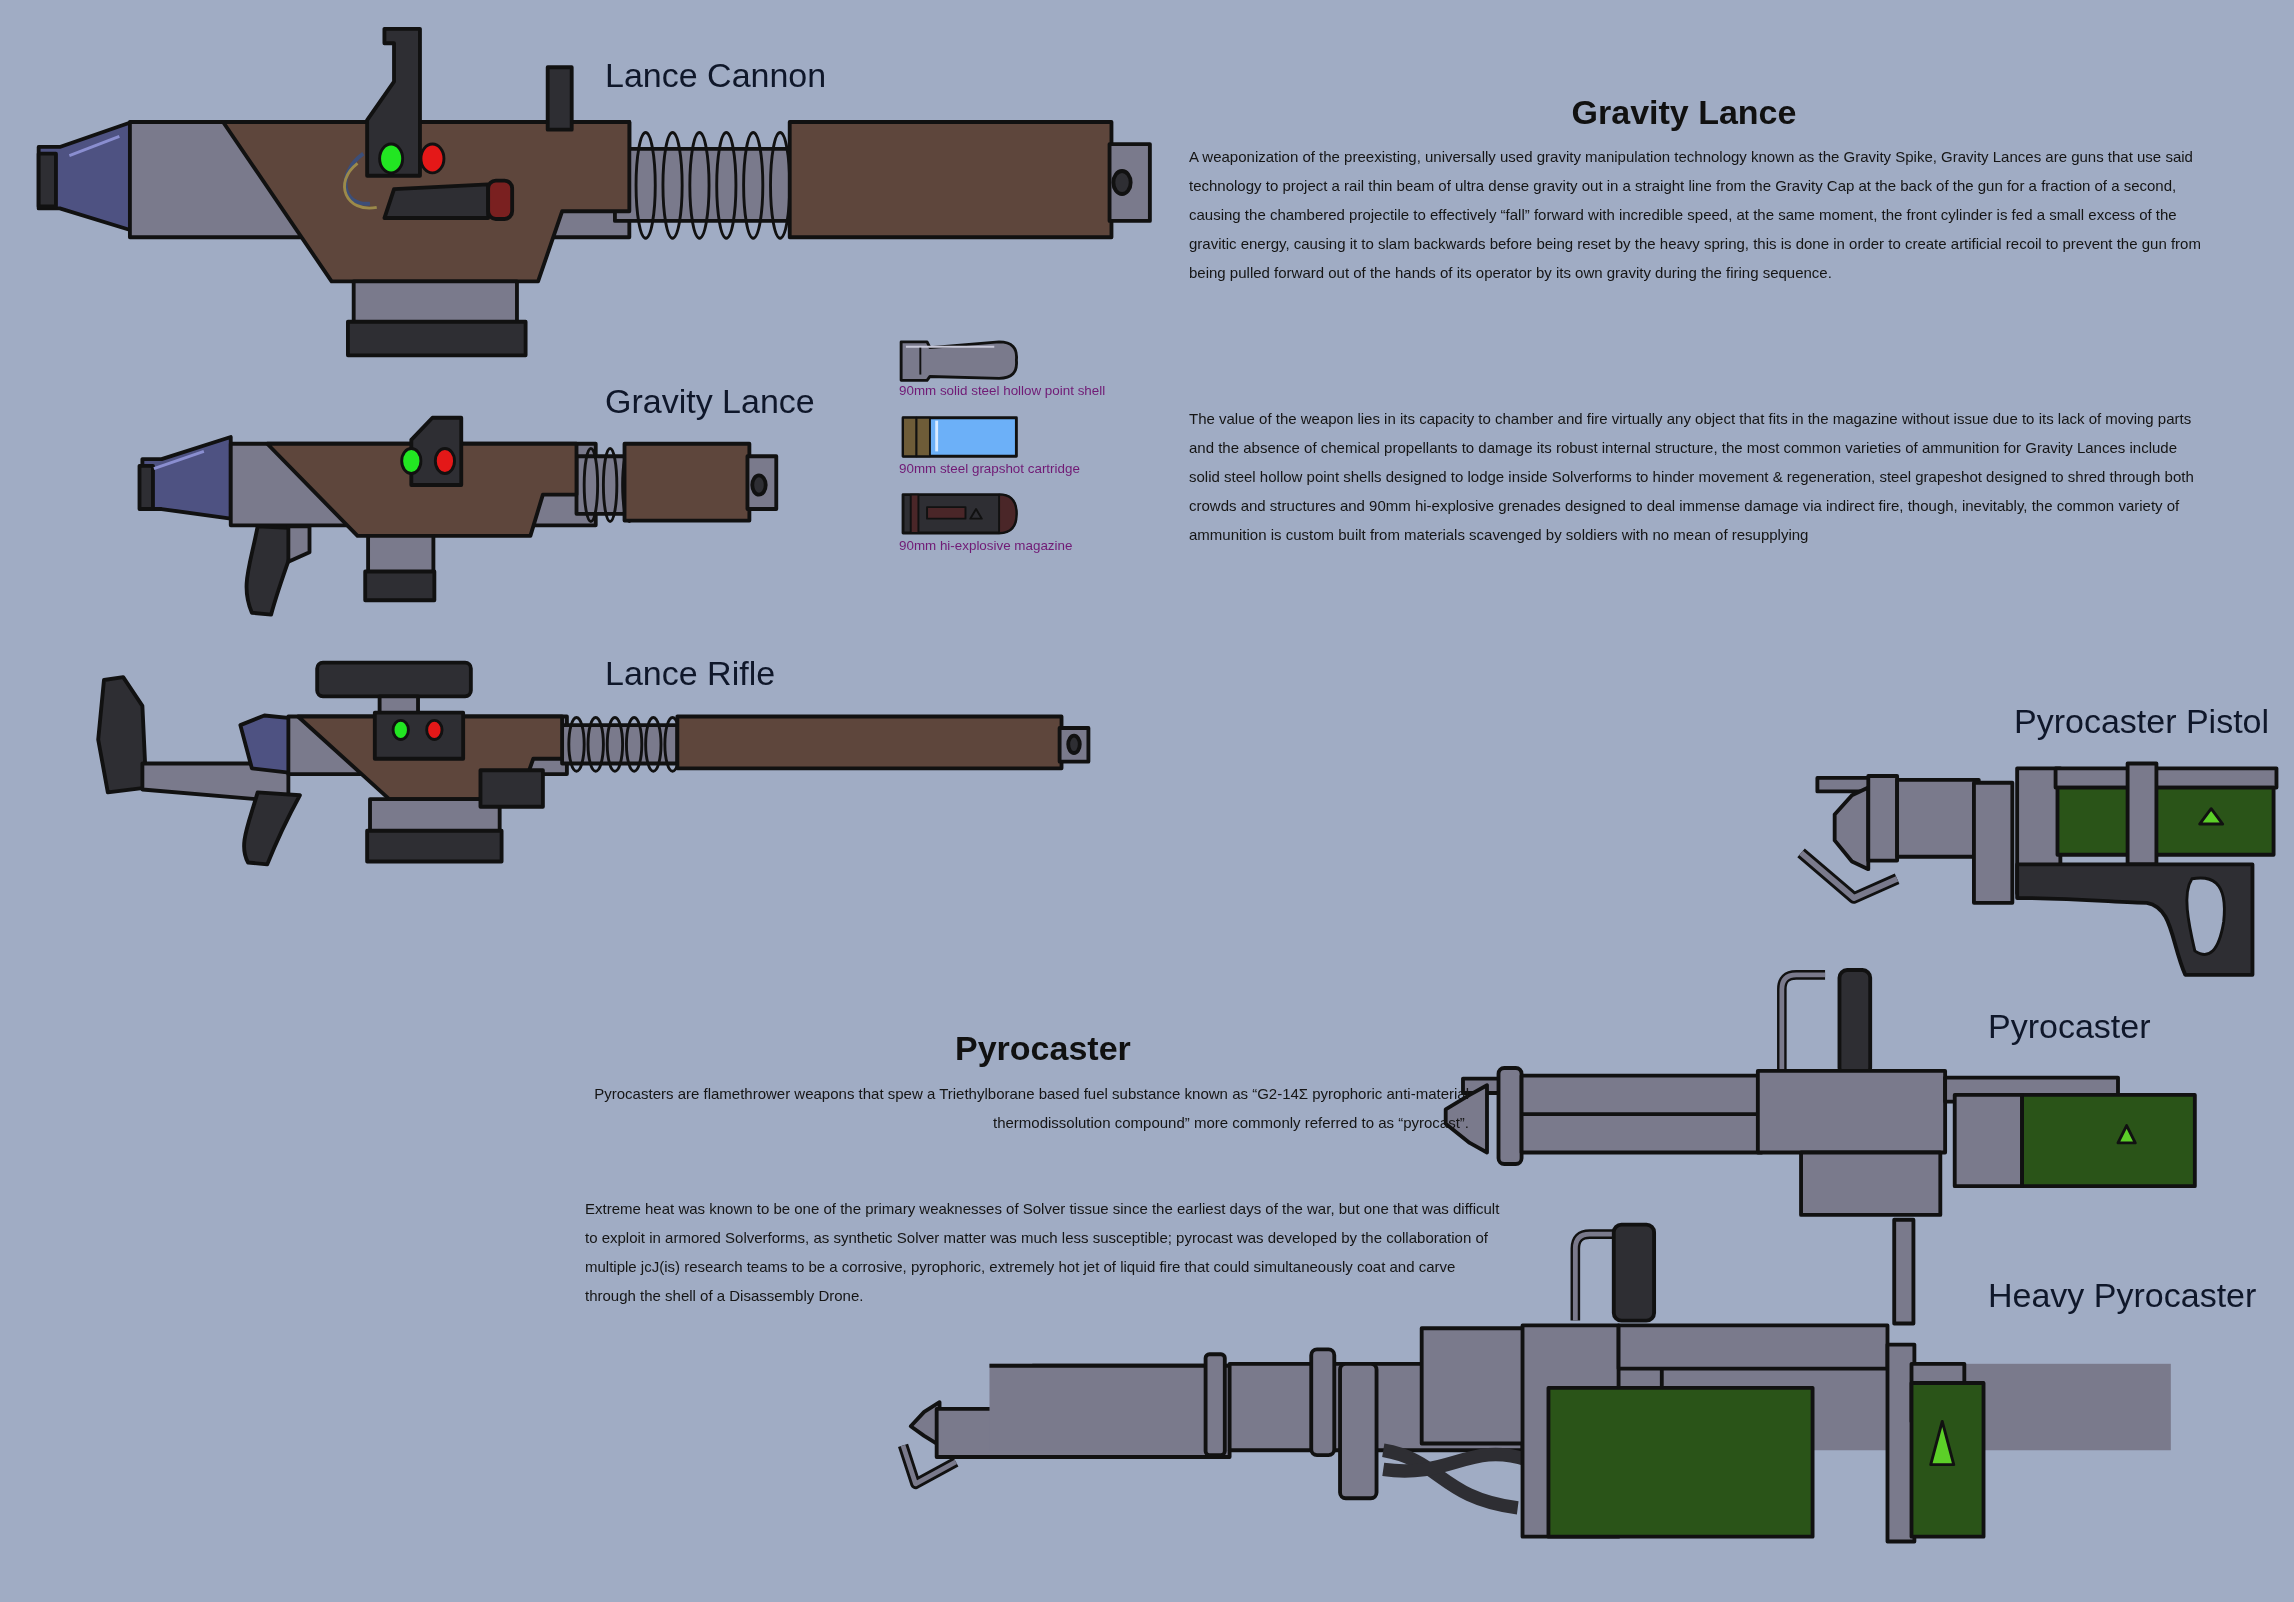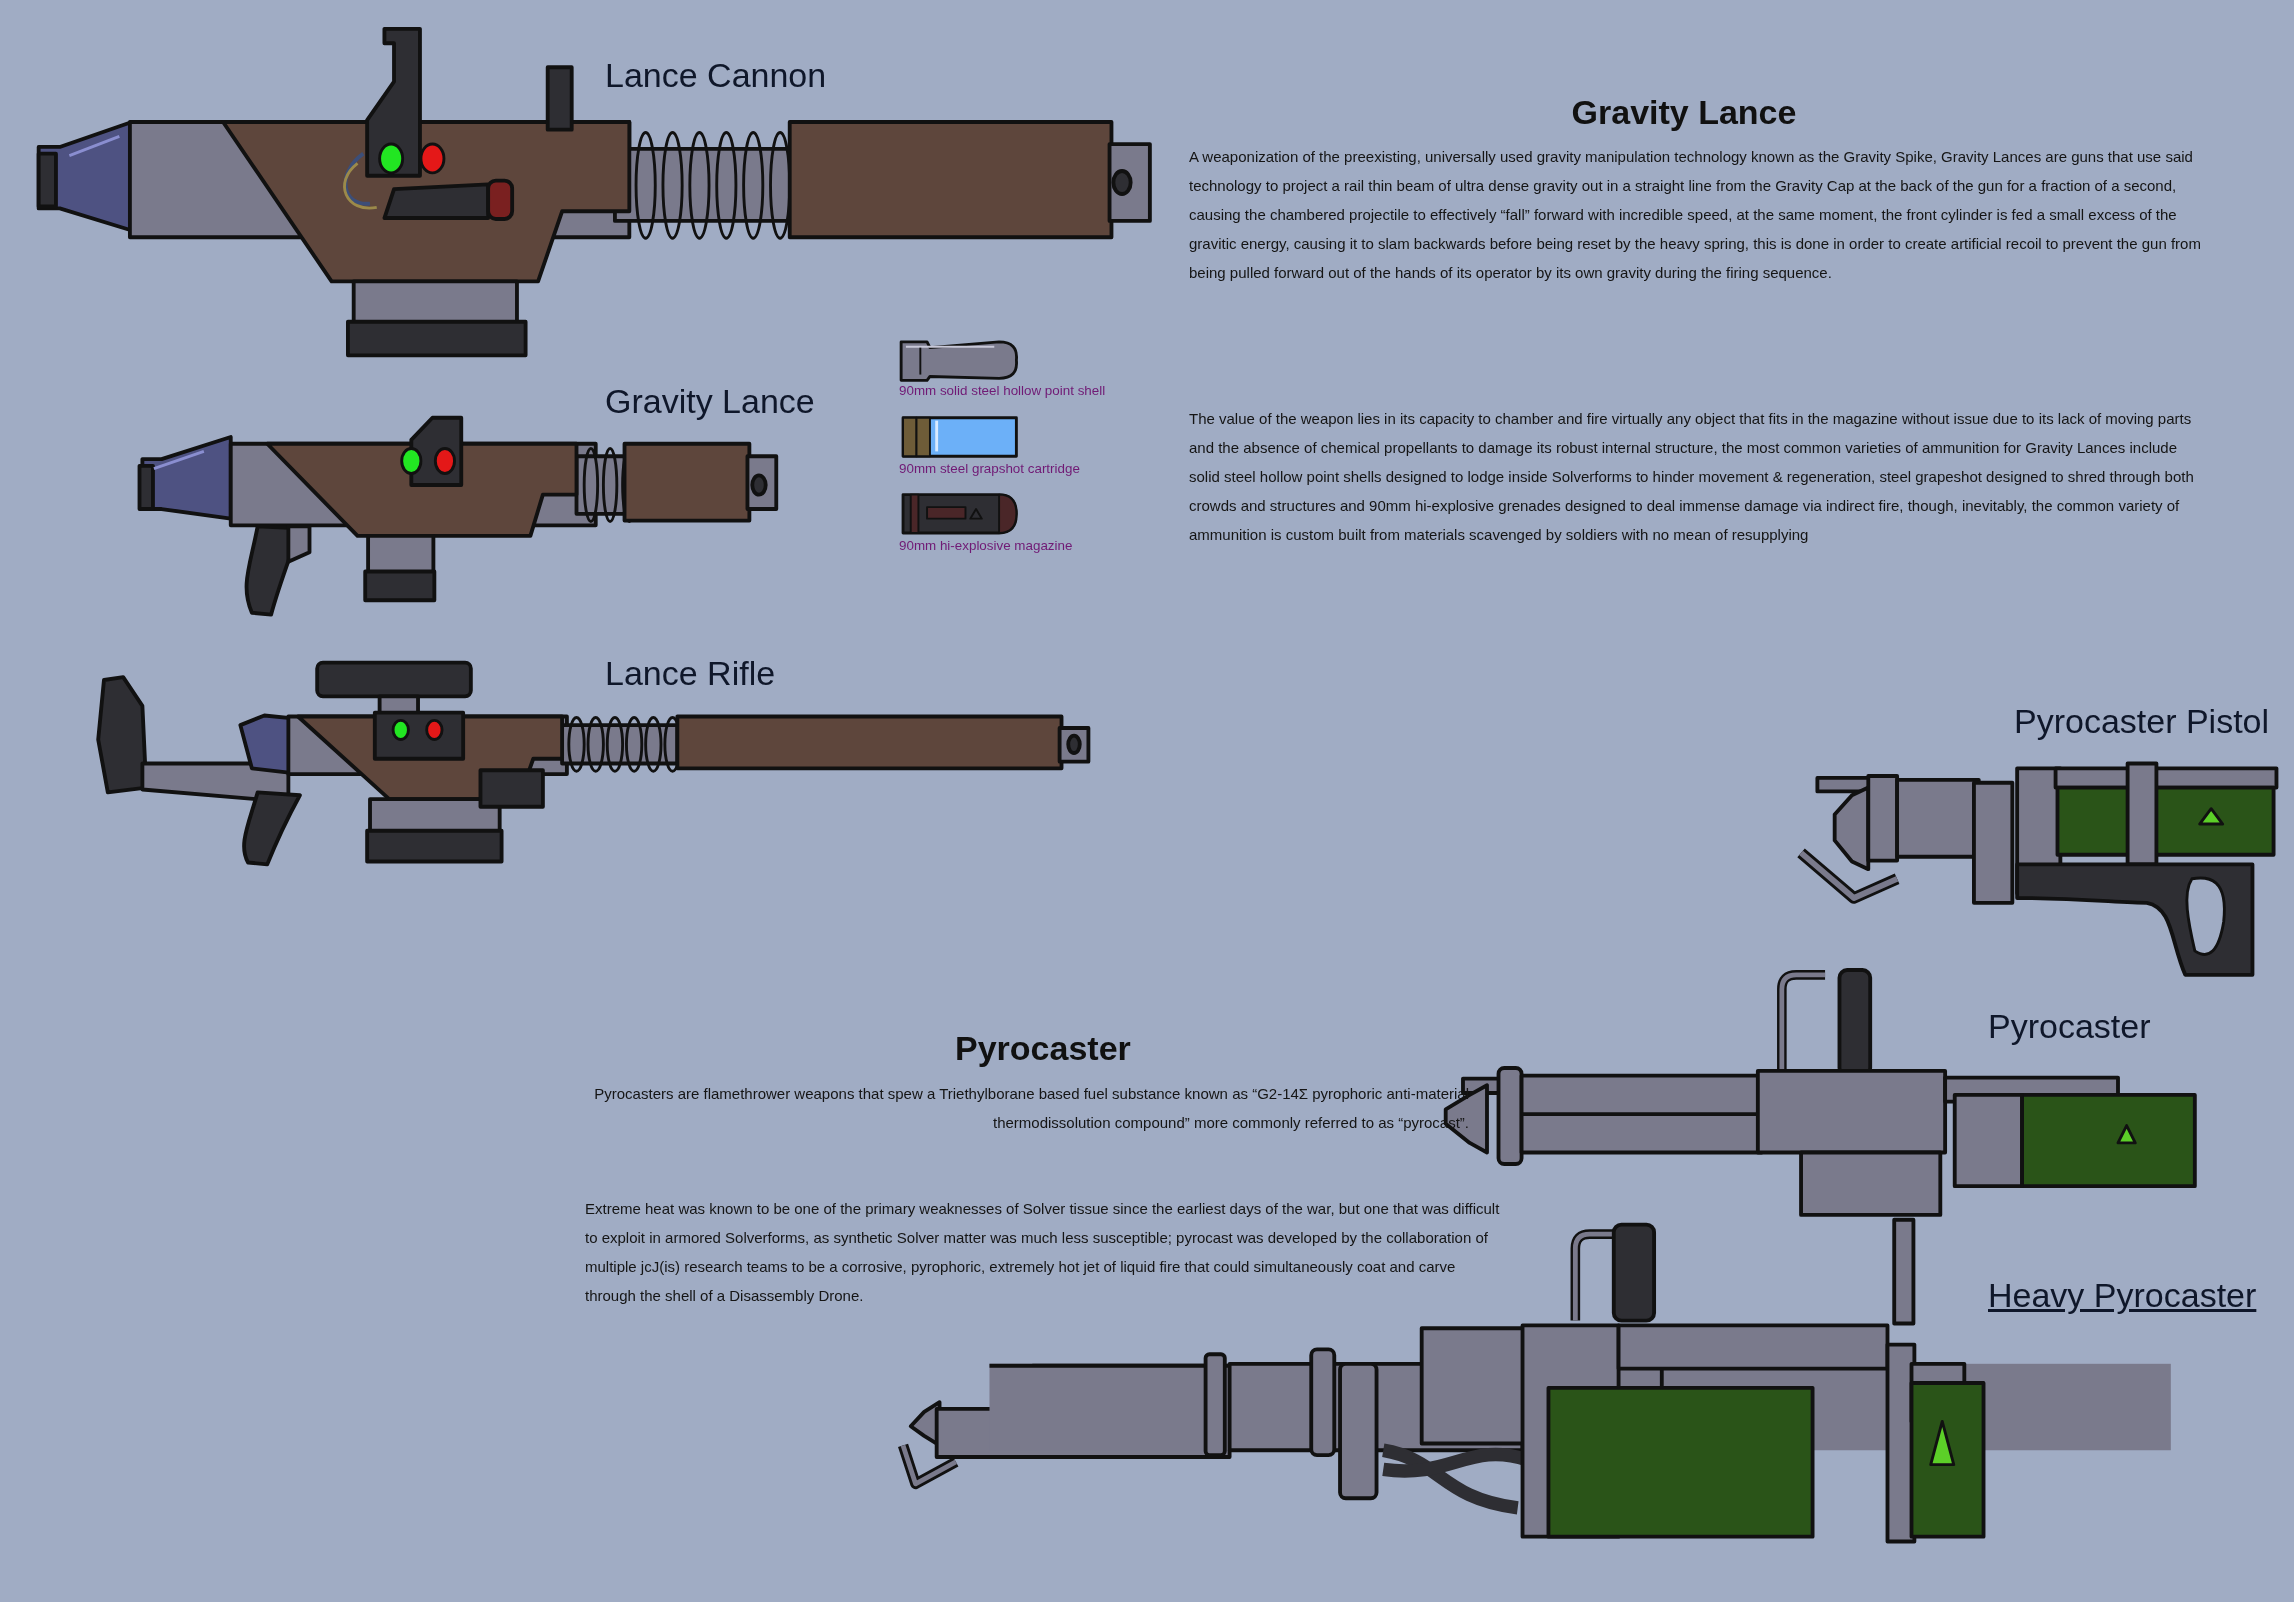--- a/index.html
+++ b/index.html
@@ -192,21 +192,21 @@
       <polygon points="2010,1525 2022,1480 2034,1525" fill="#5ccf28" stroke-width="3"></polygon>
     </g>
   </g>
 </svg>
 
 <div class="label" style="left:605px;top:56px;">Lance Cannon</div>
 <div class="label" style="left:605px;top:382px;">Gravity Lance</div>
 <div class="label" style="left:605px;top:654px;">Lance Rifle</div>
 <div class="label" style="left:1988px;top:702px;margin-left:26px;">Pyrocaster Pistol</div>
 <div class="label" style="left:1988px;top:1007px;">Pyrocaster</div>
-<div class="label" style="left:1988px;top:1276px;text-decoration:underline;">Heavy Pyrocaster</div>
+<div class="label" style="left:1988px;top:1276px;">Heavy Pyrocaster</div>
 
 <div class="ammo-cap" style="left:899px;top:383px;">90mm solid steel hollow point shell</div>
 <div class="ammo-cap" style="left:899px;top:461px;">90mm steel grapshot cartridge</div>
 <div class="ammo-cap" style="left:899px;top:538px;">90mm hi-explosive magazine</div>
 
 <div>
   <div class="heading" style="left:1182px;top:93px;width:1004px;">Gravity Lance</div>
   <p class="para" style="left:1181px;top:134px;width:1018px;">A weaponization of the preexisting, universally used gravity manipulation technology known as the Gravity Spike, Gravity Lances are guns that use said technology to project a rail thin beam of ultra dense gravity out in a straight line from the Gravity Cap at the back of the gun for a fraction of a second, causing the chambered projectile to effectively “fall” forward with incredible speed, at the same moment, the front cylinder is fed a small excess of the gravitic energy, causing it to slam backwards before being reset by the heavy spring, this is done in order to create artificial recoil to prevent the gun from being pulled forward out of the hands of its operator by its own gravity during the firing sequence.</p>
   <p class="para" style="left:1181px;top:396px;width:1018px;">The value of the weapon lies in its capacity to chamber and fire virtually any object that fits in the magazine without issue due to its lack of moving parts and the absence of chemical propellants to damage its robust internal structure, the most common varieties of ammunition for Gravity Lances include solid steel hollow point shells designed to lodge inside Solverforms to hinder movement &amp; regeneration, steel grapeshot designed to shred through both crowds and structures and 90mm hi-explosive grenades designed to deal immense damage via indirect fire, though, inevitably, the common variety of ammunition is custom built from materials scavenged by soldiers with no mean of resupplying</p>
 </div>

